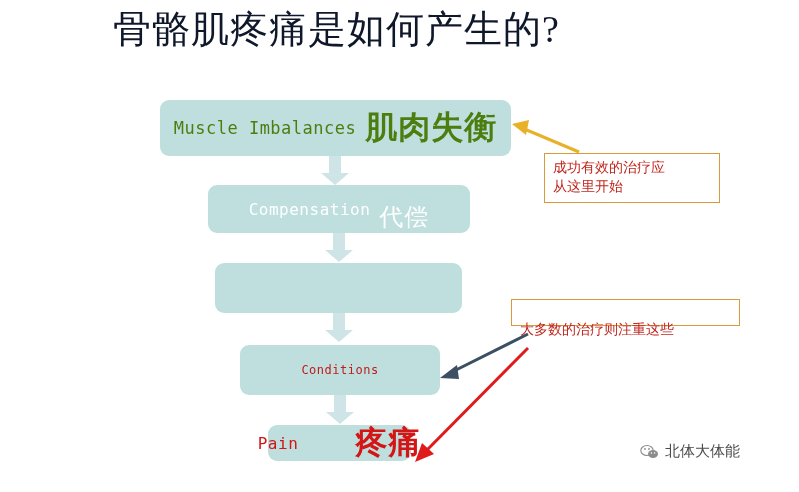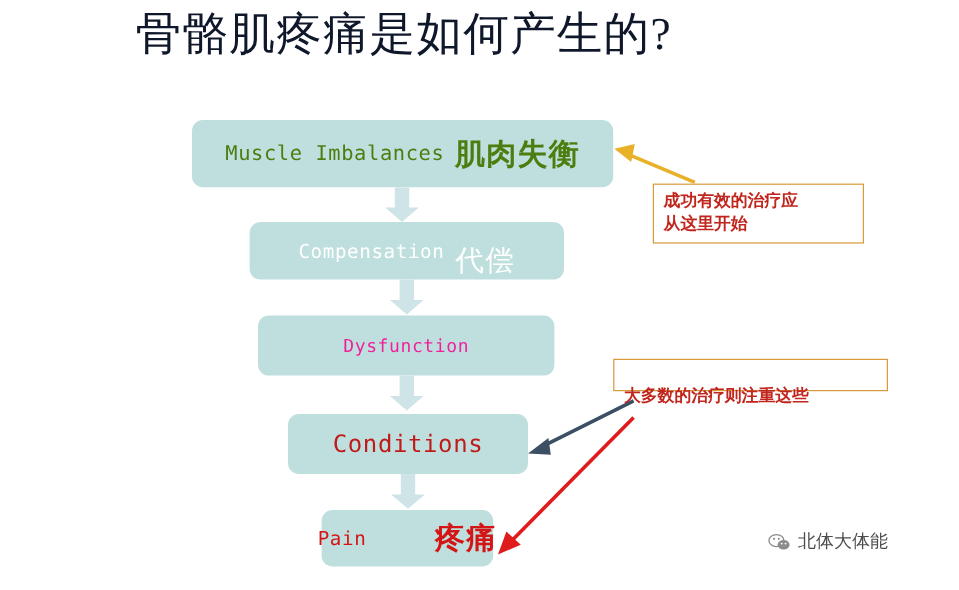--- a/index.html
+++ b/index.html
@@ -40,42 +40,42 @@
     box-sizing: border-box;
     white-space: nowrap;
   }
   .flow-box .eng {
     font-family: "DejaVu Sans Mono", "Liberation Mono", monospace;
     font-size: 17px;
     letter-spacing: 0.5px;
   }
   .flow-box .cn {
     font-family: "Liberation Serif", "DejaVu Serif", serif;
-    font-size: 25px;
+    font-size: 32px;
     font-weight: bold;
     margin-left: 9px;
     letter-spacing: 1px;
   }
 
   #box-muscle   { left: 160px; top: 100px;  width: 351px; height: 56px; }
   #box-comp     { left: 208px; top: 185px;  width: 262px; height: 48px; }
   #box-dys      { left: 215px; top: 263px;  width: 247px; height: 50px; }
   #box-cond     { left: 240px; top: 345px;  width: 200px; height: 50px; }
-  #box-pain     { left: 268px; top: 425px;  width: 143px; height: 47px; gap: 48px; }
+  #box-pain     { left: 268px; top: 425px;  width: 143px; height: 36px; gap: 48px; }
 
   #box-muscle .eng, #box-muscle .cn { color: #4d7c0f; }
   #box-comp   .eng, #box-comp   .cn { color: #ffffff; }
   #box-dys    .eng, #box-dys    .cn { color: #f0229b; }
   #box-cond   .eng, #box-cond   .cn { color: #c01a1a; }
   #box-pain   .eng, #box-pain   .cn { color: #d41515; }
 
   #box-comp .eng { font-size: 16px; }
   #box-comp .cn  { font-size: 24px; font-weight: normal; margin-top: 16px; }
   #box-dys  .eng { font-size: 15px; }
-  #box-cond .eng { font-size: 20px; }
+  #box-cond .eng { font-size: 12px; }
   #box-pain .eng { font-size: 16px; }
 
   
   .down-arrow {
     position: absolute;
     width: 34px;
     height: 30px;
   }
 
   
@@ -83,21 +83,20 @@
     position: absolute;
     box-sizing: border-box;
     border: 1px solid #d89a3a;
     background: #ffffff;
     color: #c0261d;
     font-family: "Liberation Sans", "DejaVu Sans", sans-serif;
     font-size: 14px;
     line-height: 19px;
     padding: 4px 8px 5px 8px;
     white-space: pre-line;
-    font-weight: bold;
   }
   #note-start { left: 544px; top: 153px; width: 176px; height: 50px; }
   #note-most  { left: 511px; top: 299px; width: 229px; height: 26px;
                 padding-top: 20px; }
 
   
   #arrows {
     position: absolute;
     left: 0; top: 0;
     width: 799px; height: 492px;
@@ -137,21 +136,20 @@
     <span class="eng">Muscle Imbalances</span>
     <span class="cn">肌肉失衡</span>
   </div>
 
   <div class="flow-box" id="box-comp">
     <span class="eng">Compensation</span>
     <span class="cn">代偿</span>
   </div>
 
   <div class="flow-box" id="box-dys">
-    <span class="eng">Dysfunction</span>
   </div>
 
   <div class="flow-box" id="box-cond">
     <span class="eng">Conditions</span>
   </div>
 
   <div class="flow-box" id="box-pain">
     <span class="eng">Pain</span>
     <span class="cn">疼痛</span>
   </div>

